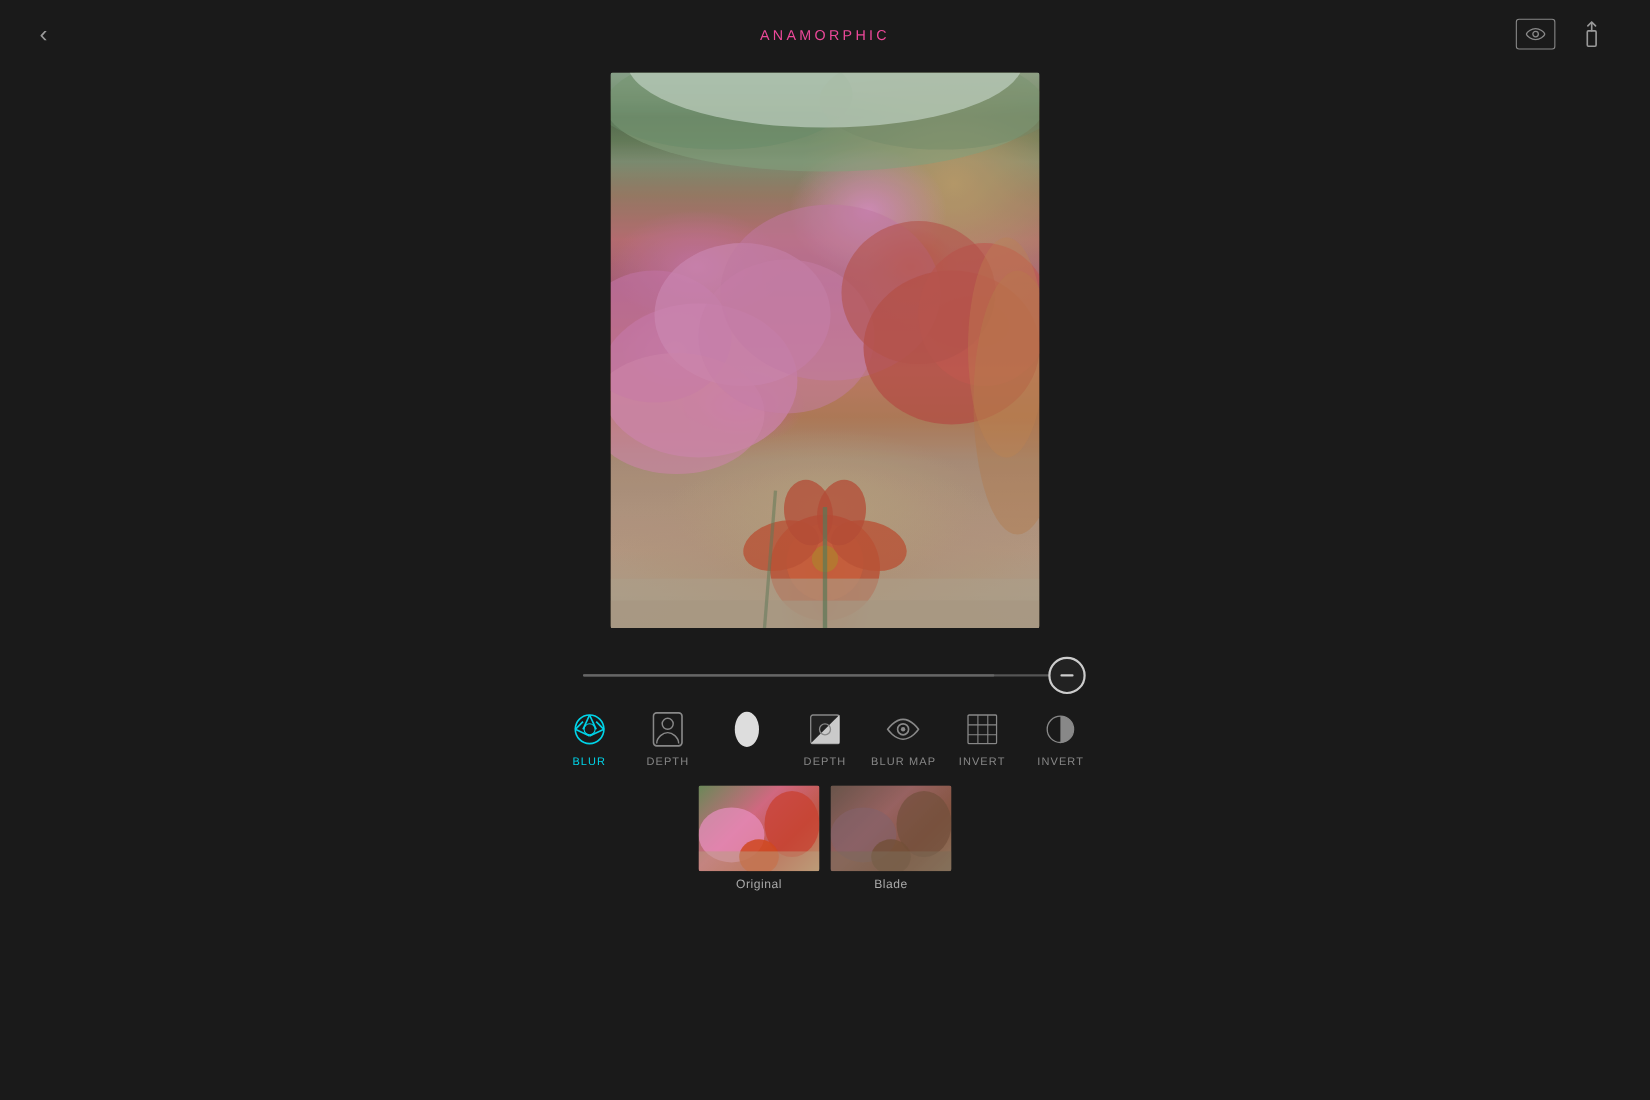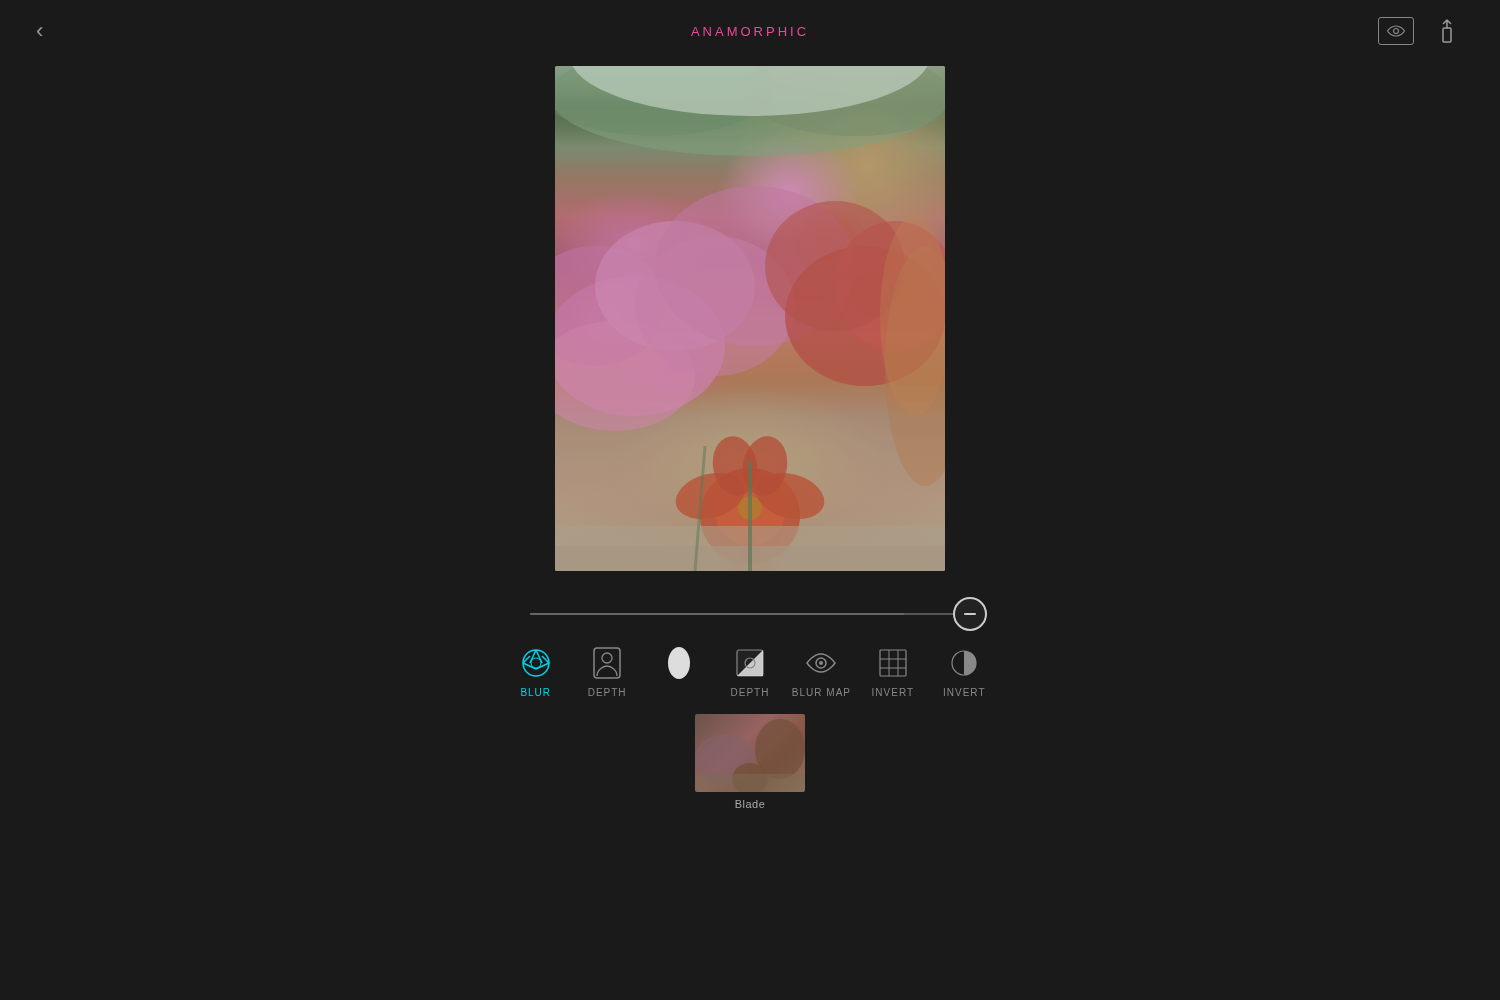--- a/index.html
+++ b/index.html
@@ -426,20 +426,33 @@
         <path d="M14 2 A12 12 0 0 1 14 26 Z" fill="#888"></path>
       </svg>
     </div>
     <span class="tool-label">INVERT</span>
   </div>
 
 </div>
 
 <div class="filters-section">
 
+  <div class="filter-item">
+    <div class="filter-thumb">
+      <div class="filter-thumb-inner filter-original">
+        <svg width="110" height="78" viewBox="0 0 110 78" style="position:absolute;top:0;left:0;">
+          <ellipse cx="30" cy="45" rx="30" ry="25" fill="#e890c0" opacity="0.7"></ellipse>
+          <ellipse cx="85" cy="35" rx="25" ry="30" fill="#c84030" opacity="0.75"></ellipse>
+          <ellipse cx="55" cy="65" rx="18" ry="16" fill="#d04820" opacity="0.85"></ellipse>
+          <rect x="0" y="60" width="110" height="20" fill="#b8a080" opacity="0.5"></rect>
+        </svg>
+      </div>
+    </div>
+    <span class="filter-name">Original</span>
+  </div>
 
 
 
   <div class="filter-item">
     <div class="filter-thumb">
       <div class="filter-thumb-inner filter-blade">
         <svg width="110" height="78" viewBox="0 0 110 78" style="position:absolute;top:0;left:0;">
           <ellipse cx="30" cy="45" rx="30" ry="25" fill="#b07888" opacity="0.65"></ellipse>
           <ellipse cx="85" cy="35" rx="25" ry="30" fill="#986040" opacity="0.7"></ellipse>
           <ellipse cx="55" cy="65" rx="18" ry="16" fill="#986038" opacity="0.8"></ellipse>

